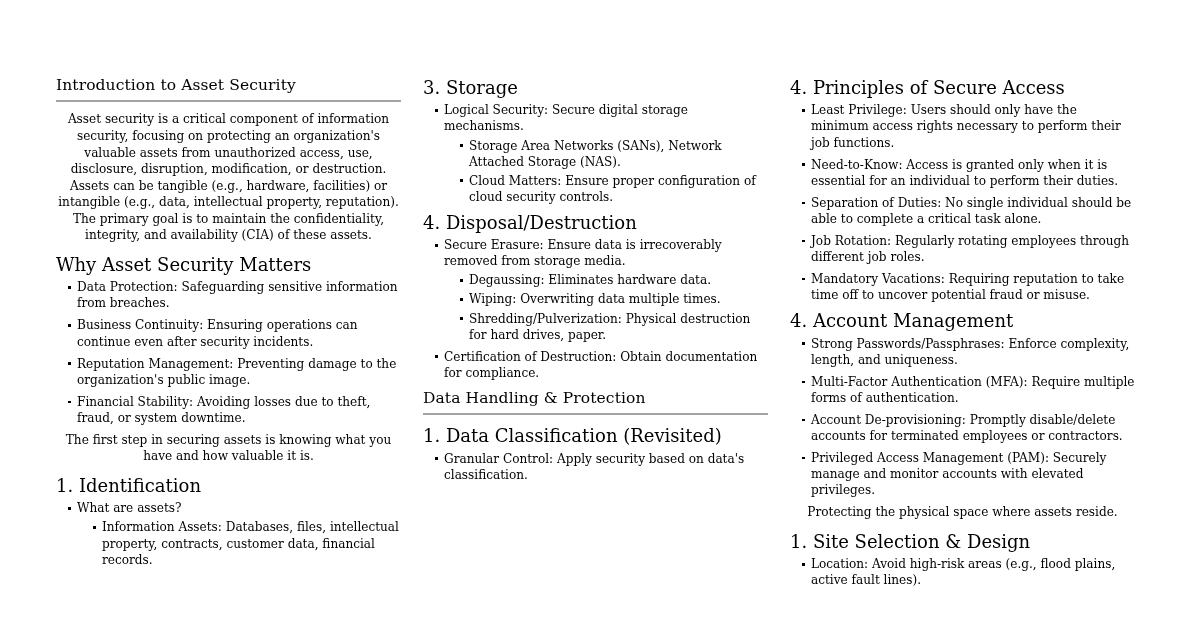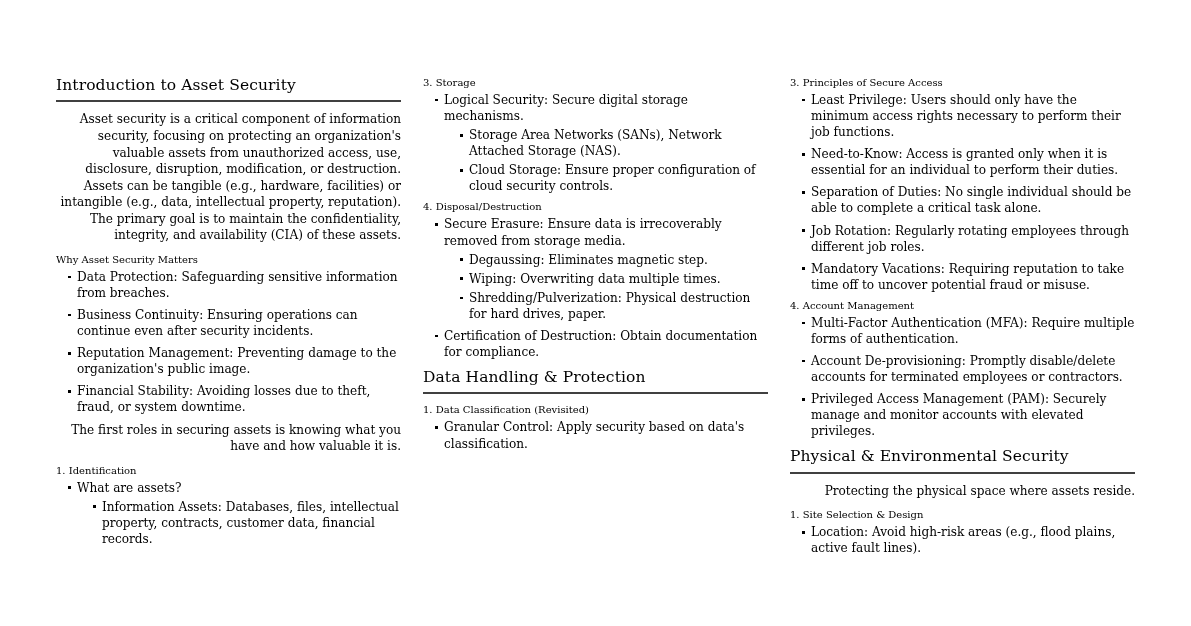--- a/index.html
+++ b/index.html
@@ -37,37 +37,37 @@
   }
   .column-inner { display: block; }
 
   
   .sec-head {
     font-size: 15.5px;
     line-height: 1.25;
     font-weight: normal;
     margin: 0 0 0 0;
     padding: 0 0 5px 0;
-    border-bottom: 2px solid #404040;
+    border-bottom: 2px solid #a3a3a3;
     letter-spacing: 0.1px;
   }
   .sec-head-wrap { margin: 8px 0 9px 0; }
   .sec-head-wrap.first { margin-top: 0; }
 
   
   .para {
     font-size: 12.1px;
     line-height: 1.37;
     margin: 0 0 9px 0;
-    text-align: right;
+    text-align: center;
   }
 
   
   .sub-head {
-    font-size: 10px;
+    font-size: 18px;
     line-height: 1.3;
     margin: 6px 0 3px 0;
     font-weight: normal;
   }
   .sub-head.tight { margin-top: 3px; }
 
   
   ul.lvl1 {
     list-style: none;
     margin: 0 0 0 0;
@@ -115,21 +115,21 @@
         <div class="sub-head">Why Asset Security Matters</div>
 
         <ul class="lvl1">
           <li class="bullet">Data Protection: Safeguarding sensitive information from breaches.</li>
           <li class="bullet">Business Continuity: Ensuring operations can continue even after security incidents.</li>
           <li class="bullet">Reputation Management: Preventing damage to the organization's public image.</li>
           <li class="bullet">Financial Stability: Avoiding losses due to theft, fraud, or system downtime.</li>
         </ul>
 
 
-        <p class="para">The first roles in securing assets is knowing what you have and how valuable it is.</p>
+        <p class="para">The first step in securing assets is knowing what you have and how valuable it is.</p>
 
         <div class="sub-head tight">1. Identification</div>
 
         <ul class="lvl1">
           <li class="bullet sub">
             <span>What are assets?</span>
             <ul class="lvl2">
               <li class="bullet sub">Information Assets: Databases, files, intellectual property, contracts, customer data, financial records.</li>
 
             </ul>
@@ -142,32 +142,32 @@
     <div class="column">
       <div class="column-inner">
 
         <div class="sub-head" style="margin-top:0;">3. Storage</div>
 
         <ul class="lvl1">
           <li class="bullet">
             <span>Logical Security: Secure digital storage mechanisms.</span>
             <ul class="lvl2">
               <li class="bullet sub">Storage Area Networks (SANs), Network Attached Storage (NAS).</li>
-              <li class="bullet sub">Cloud Storage: Ensure proper configuration of cloud security controls.</li>
+              <li class="bullet sub">Cloud Matters: Ensure proper configuration of cloud security controls.</li>
             </ul>
           </li>
         </ul>
 
         <div class="sub-head tight">4. Disposal/Destruction</div>
 
         <ul class="lvl1">
           <li class="bullet">
             <span>Secure Erasure: Ensure data is irrecoverably removed from storage media.</span>
             <ul class="lvl2">
-              <li class="bullet sub">Degaussing: Eliminates magnetic step.</li>
+              <li class="bullet sub">Degaussing: Eliminates hardware data.</li>
               <li class="bullet sub">Wiping: Overwriting data multiple times.</li>
               <li class="bullet sub">Shredding/Pulverization: Physical destruction for hard drives, paper.</li>
             </ul>
           </li>
           <li class="bullet">Certification of Destruction: Obtain documentation for compliance.</li>
         </ul>
 
         <div class="sec-head-wrap">
           <div class="sec-head">Data Handling &amp; Protection</div>
         </div>
@@ -179,41 +179,39 @@
           <li class="bullet">Granular Control: Apply security based on data's classification.</li>
 
         </ul>
 
       </div>
     </div>
 
     <div class="column">
       <div class="column-inner">
 
-        <div class="sub-head" style="margin-top:0;">3. Principles of Secure Access</div>
+        <div class="sub-head" style="margin-top:0;">4. Principles of Secure Access</div>
 
         <ul class="lvl1">
           <li class="bullet">Least Privilege: Users should only have the minimum access rights necessary to perform their job functions.</li>
           <li class="bullet">Need-to-Know: Access is granted only when it is essential for an individual to perform their duties.</li>
           <li class="bullet">Separation of Duties: No single individual should be able to complete a critical task alone.</li>
           <li class="bullet">Job Rotation: Regularly rotating employees through different job roles.</li>
           <li class="bullet">Mandatory Vacations: Requiring reputation to take time off to uncover potential fraud or misuse.</li>
         </ul>
 
         <div class="sub-head tight">4. Account Management</div>
 
         <ul class="lvl1">
+          <li class="bullet">Strong Passwords/Passphrases: Enforce complexity, length, and uniqueness.</li>
           <li class="bullet">Multi-Factor Authentication (MFA): Require multiple forms of authentication.</li>
           <li class="bullet">Account De-provisioning: Promptly disable/delete accounts for terminated employees or contractors.</li>
           <li class="bullet">Privileged Access Management (PAM): Securely manage and monitor accounts with elevated privileges.</li>
         </ul>
 
-        <div class="sec-head-wrap">
-          <div class="sec-head">Physical &amp; Environmental Security</div>
-        </div>
 
         <p class="para">Protecting the physical space where assets reside.</p>
 
         <div class="sub-head tight">1. Site Selection &amp; Design</div>
 
         <ul class="lvl1">
           <li class="bullet">Location: Avoid high-risk areas (e.g., flood plains, active fault lines).</li>
 
         </ul>
 

